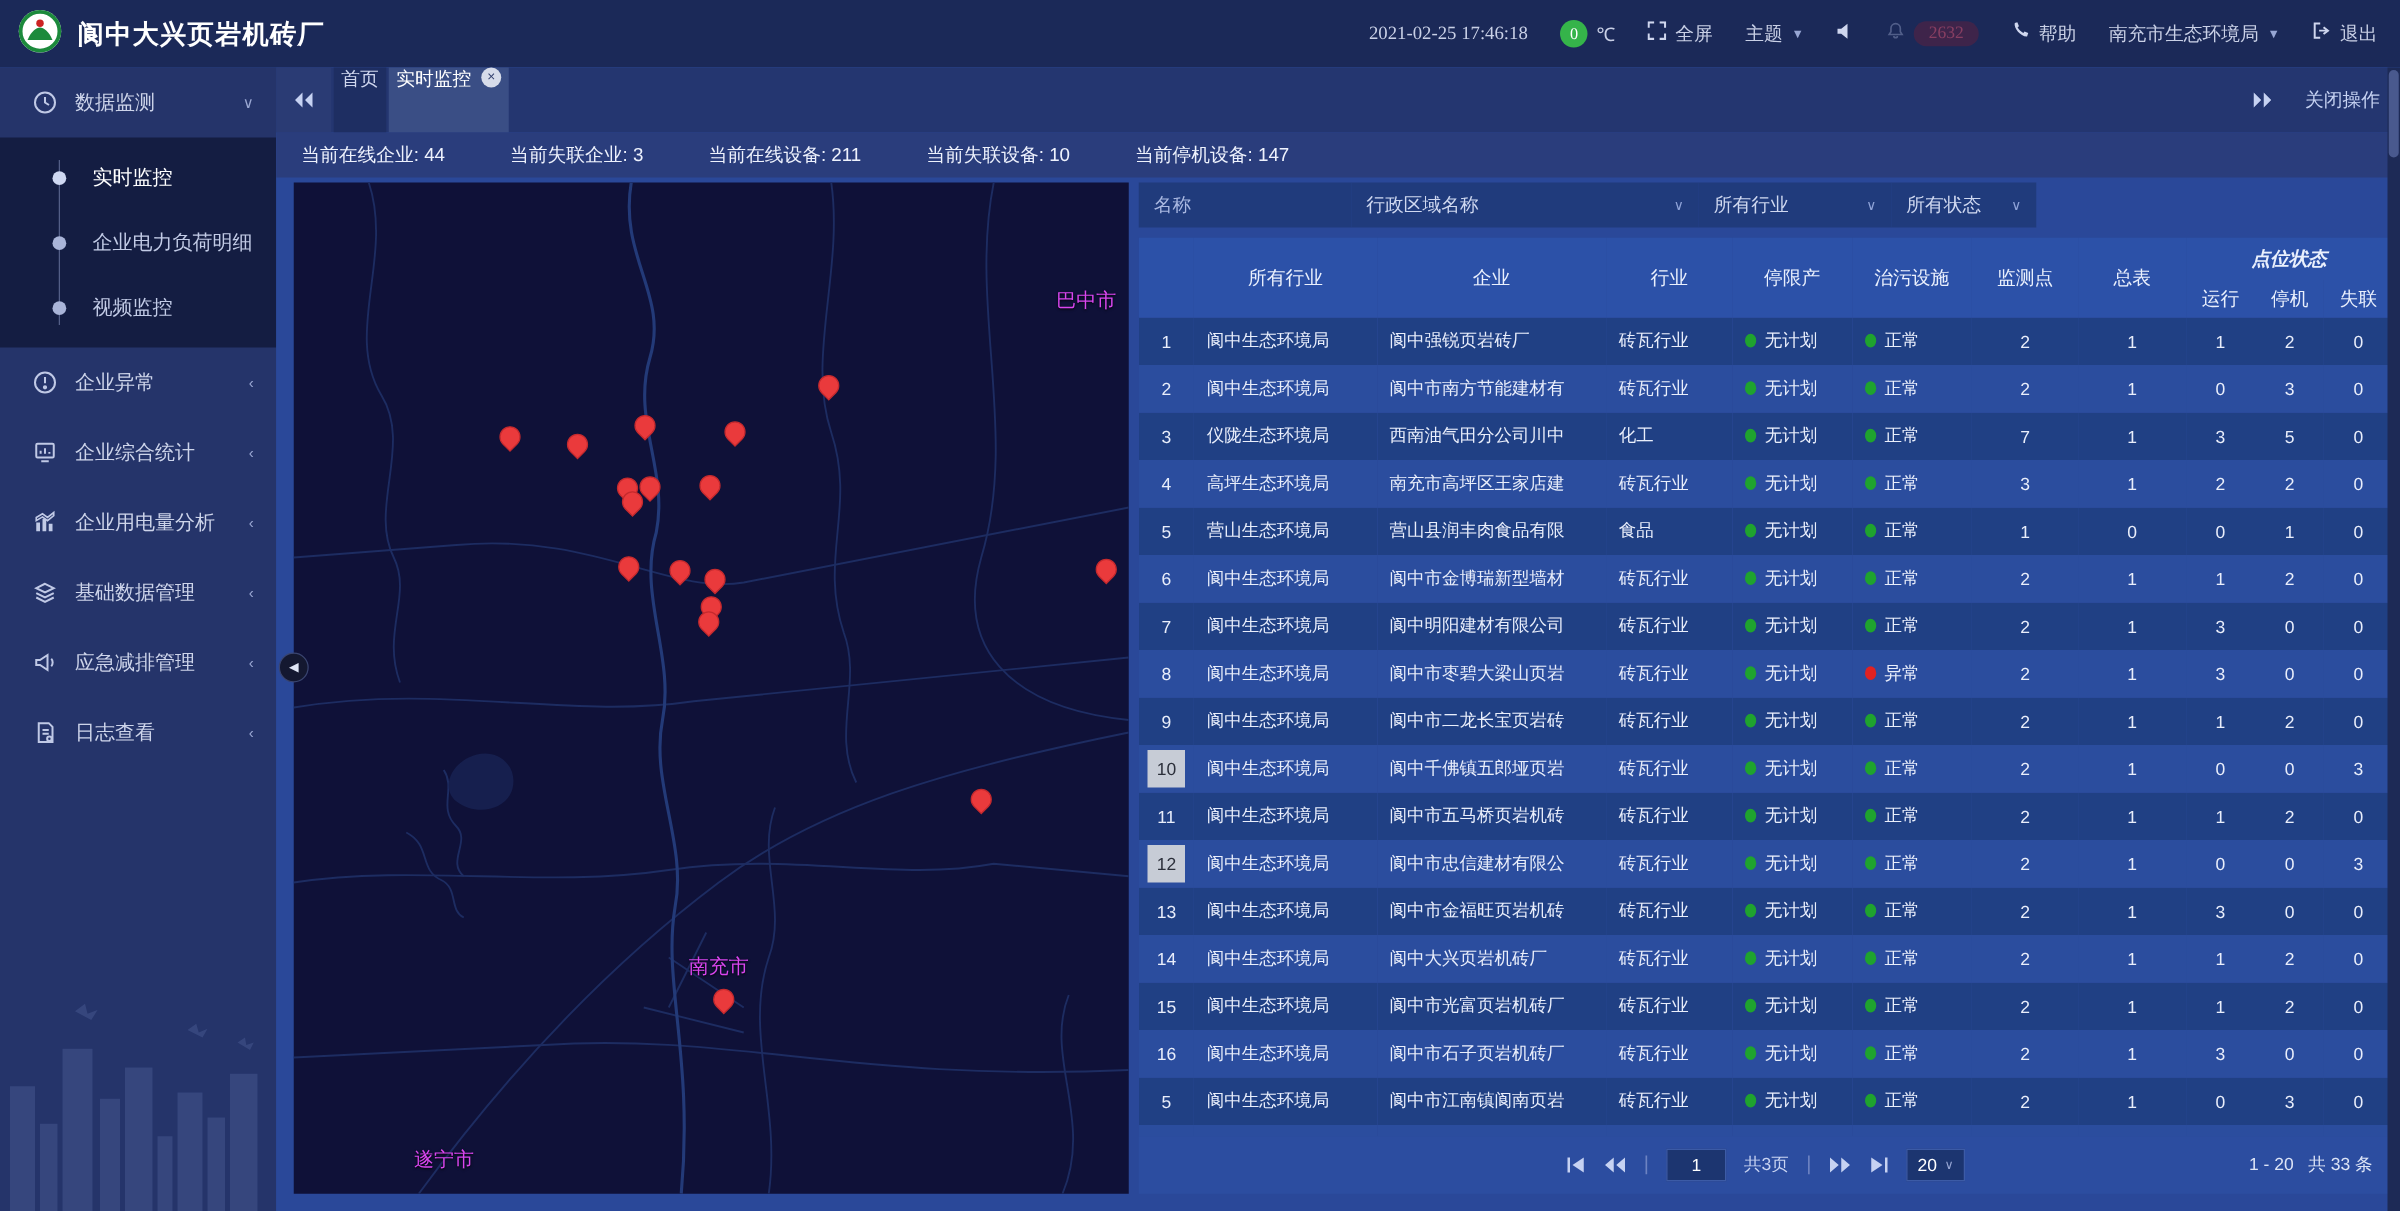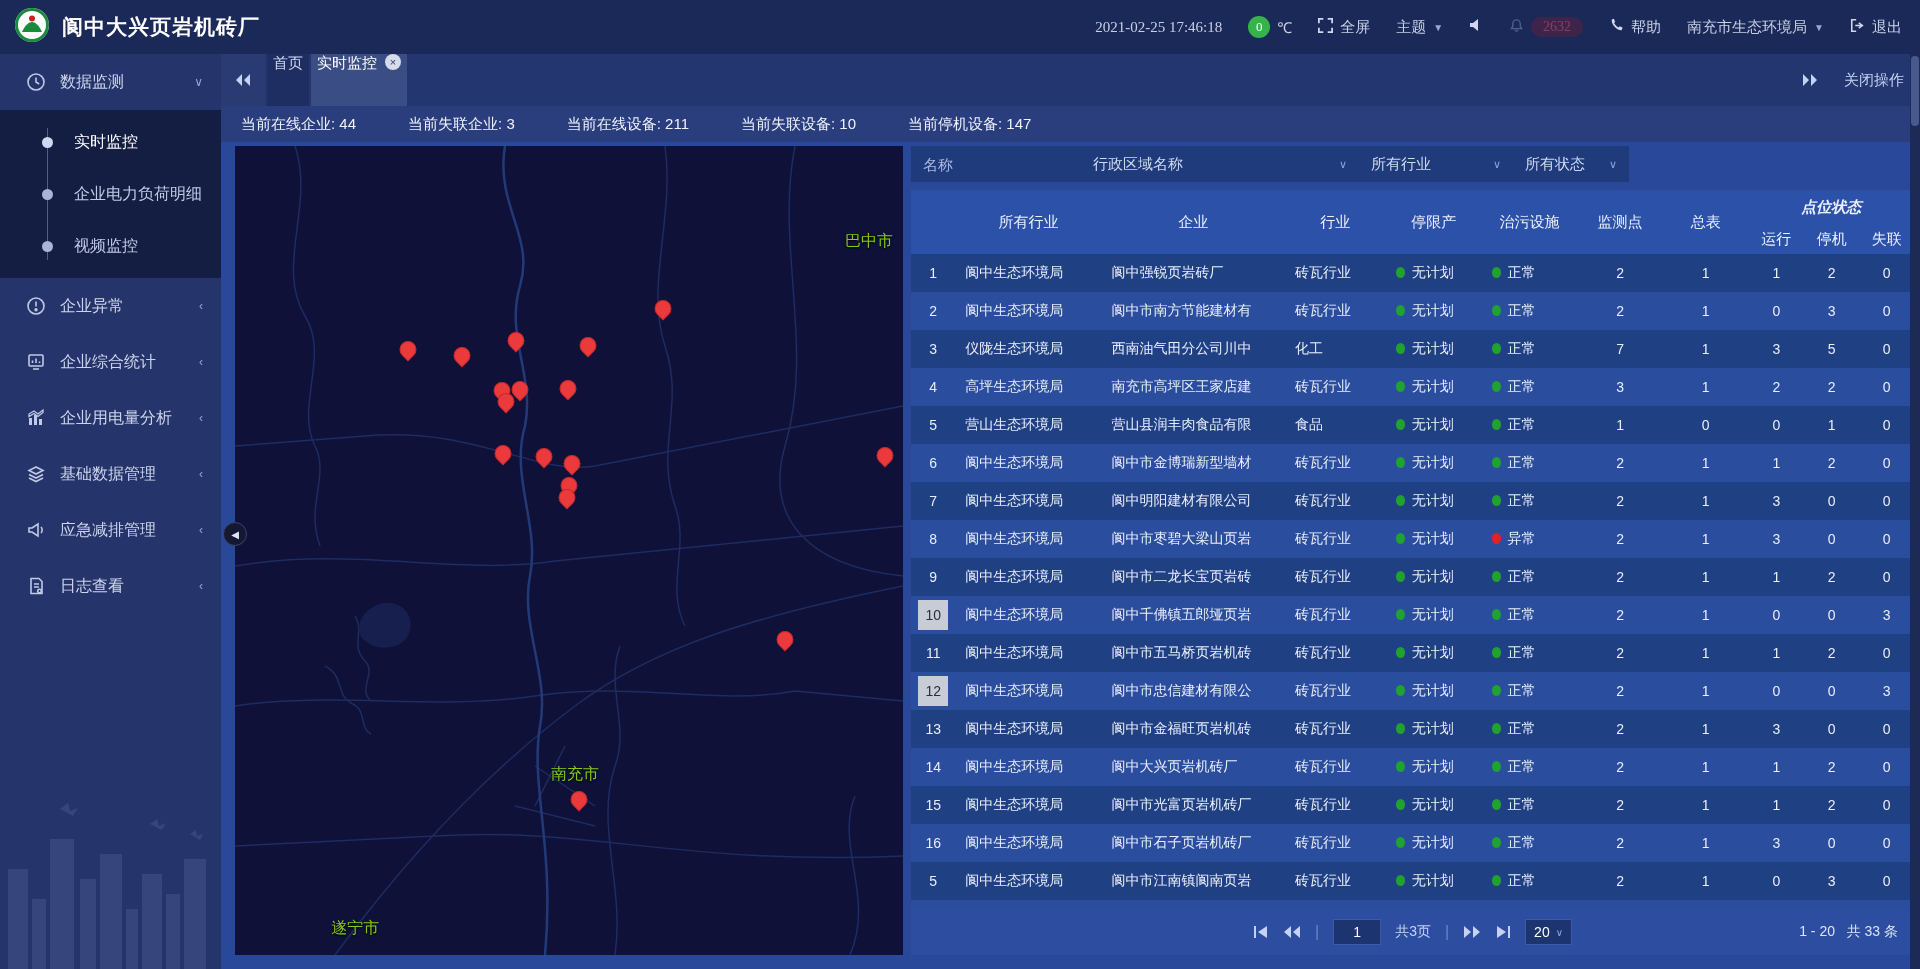--- a/index.html
+++ b/index.html
@@ -48,21 +48,21 @@
   
   .statsbar { height:36px; background:#2a3d7c; display:flex; align-items:center; gap:52px; padding:0 20px; font-size:15px; color:#eef2fd; flex:none; }
   .stat-item { white-space:nowrap; }
 
   
   .content { flex:1; display:flex; padding:4px 6px 14px 14px; gap:8px; min-height:0; }
 
   
   .map-panel { width:668px; flex:none; background:#0f1138; position:relative; overflow:visible; }
   .map-roads { position:absolute; inset:0; width:100%; height:100%; }
-  .city-label { position:absolute; transform:translate(-50%,-50%); color:#84cc16; font-size:16px; text-shadow:0 1px 2px #000; white-space:nowrap; }
+  .city-label { position:absolute; transform:translate(-50%,-50%); color:#d946ef; font-size:16px; text-shadow:0 1px 2px #000; white-space:nowrap; }
   .pin { position:absolute; width:17px; height:17px; background:#ea3a3c; border:1px solid #c52a2e; border-radius:50% 50% 50% 0; transform:translate(-50%,-100%) rotate(-45deg); cursor:pointer; }
   .map-collapse { position:absolute; left:0; top:48%; transform:translate(-50%,-50%); width:24px; height:24px; border-radius:50%; background:#141830; border:1px solid #3a4570; color:#dfe5f5; font-size:10px; display:flex; align-items:center; justify-content:center; cursor:pointer; z-index:3; }
 
   
   .table-panel { flex:1; display:flex; flex-direction:column; min-width:0; }
   .filter-row { height:36px; display:flex; gap:0; margin-bottom:8px; flex:none; }
   .filter-box { background:#203b7c; height:36px; display:flex; align-items:center; padding:0 12px; font-size:15px; color:#cfd8f0; cursor:pointer; }
   .filter-box .fb-caret { margin-left:auto; color:#8fa3d8; font-size:11px; padding-left:12px; }
   .filter-input { background:#203b7c; border:none; outline:none; height:36px; padding:0 12px; font-size:15px; color:#e8edfa; width:170px; font-family:inherit; }
   .filter-input::placeholder { color:#aab9e2; }

